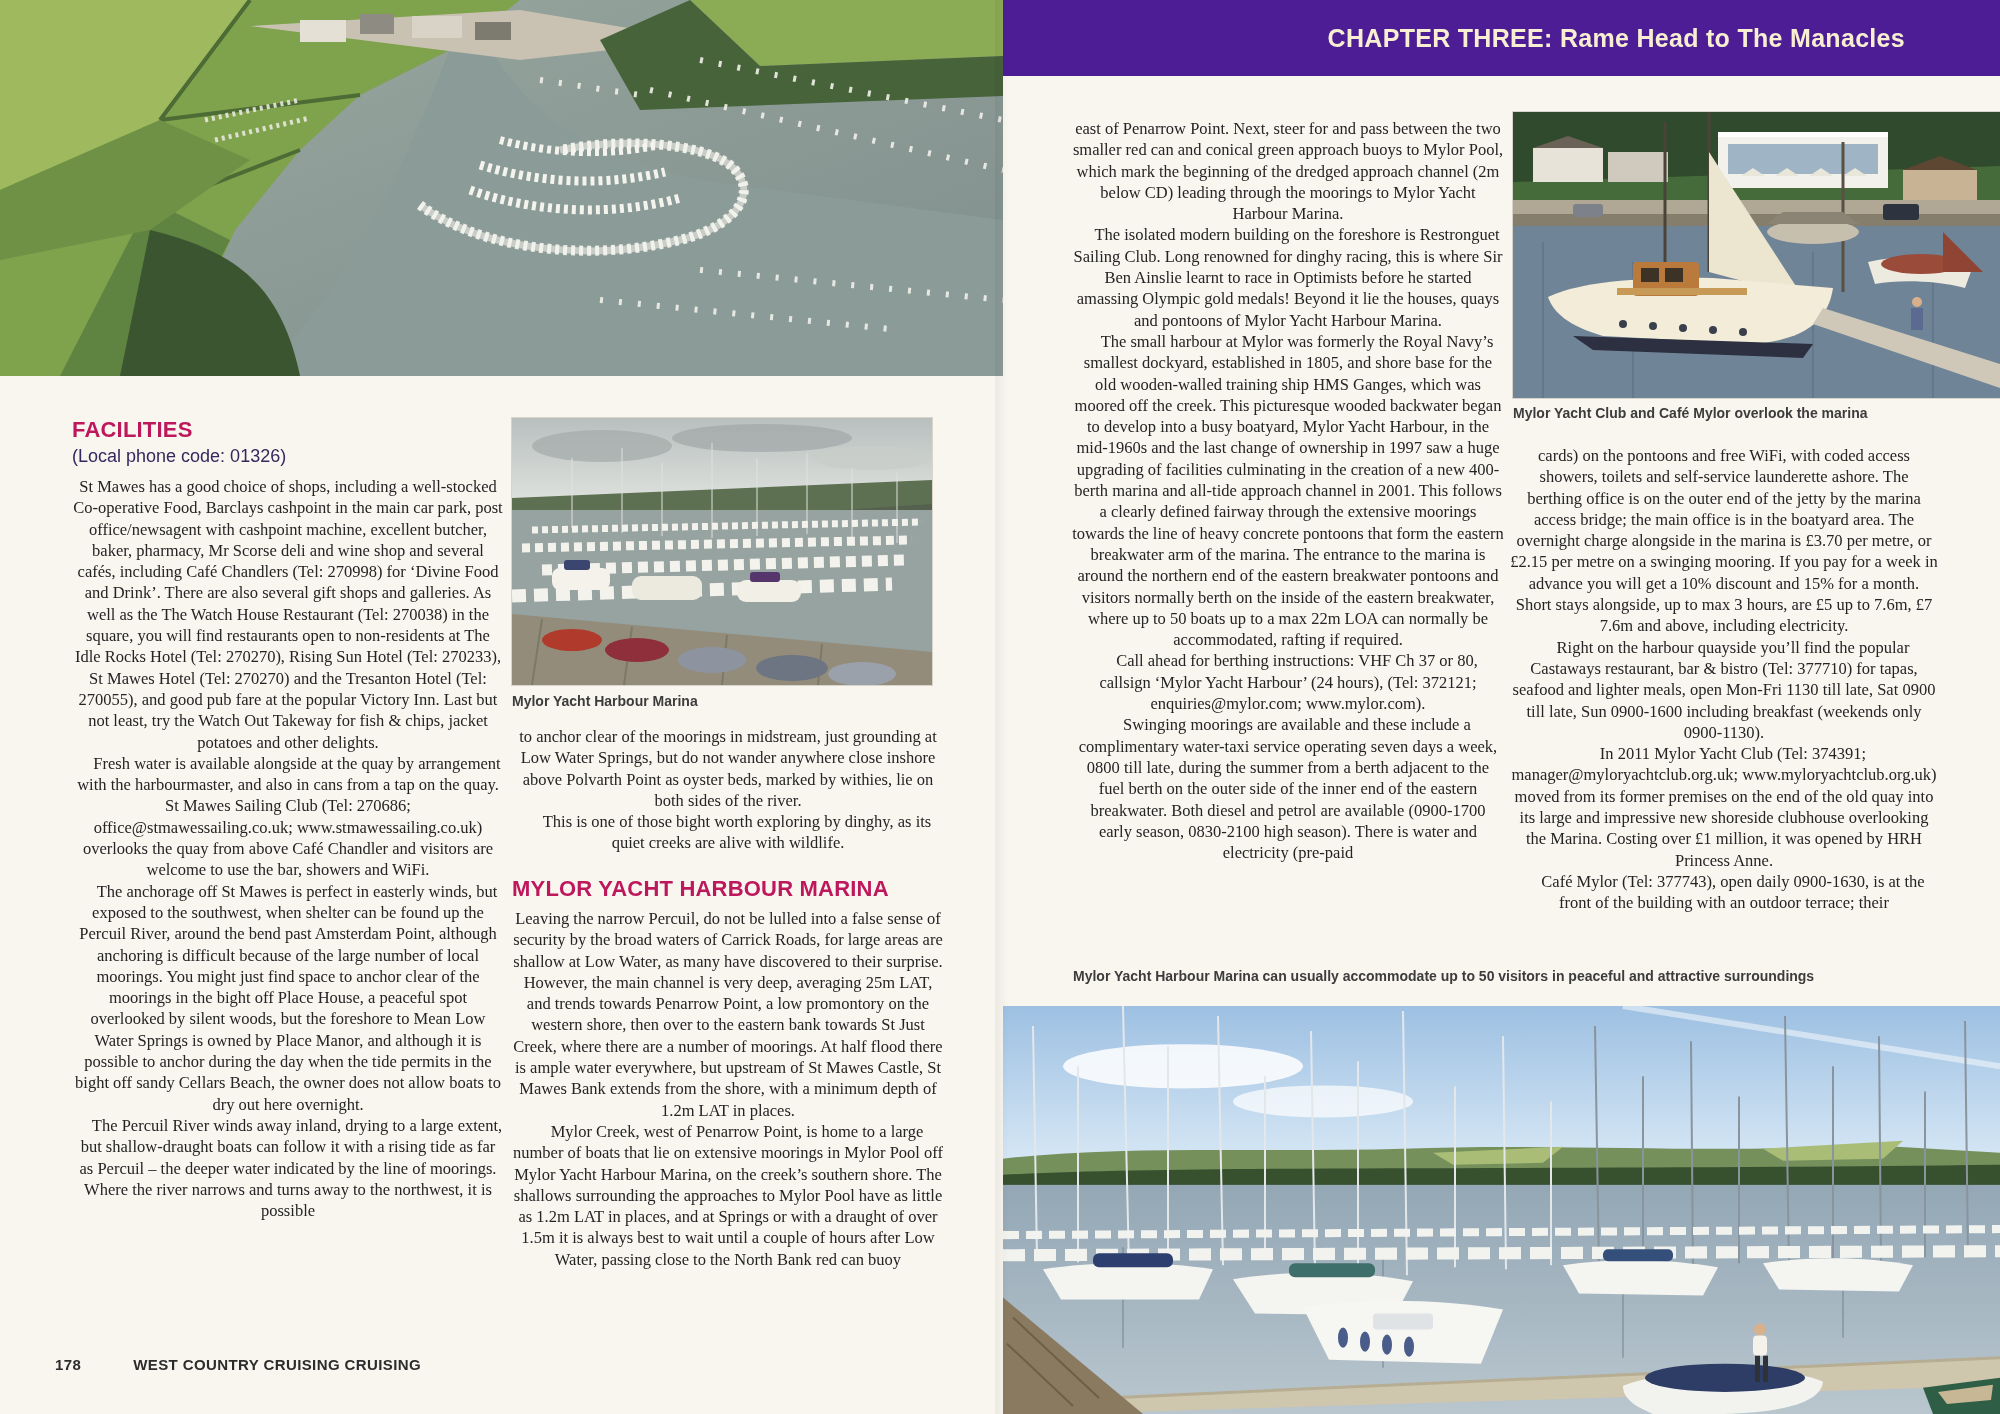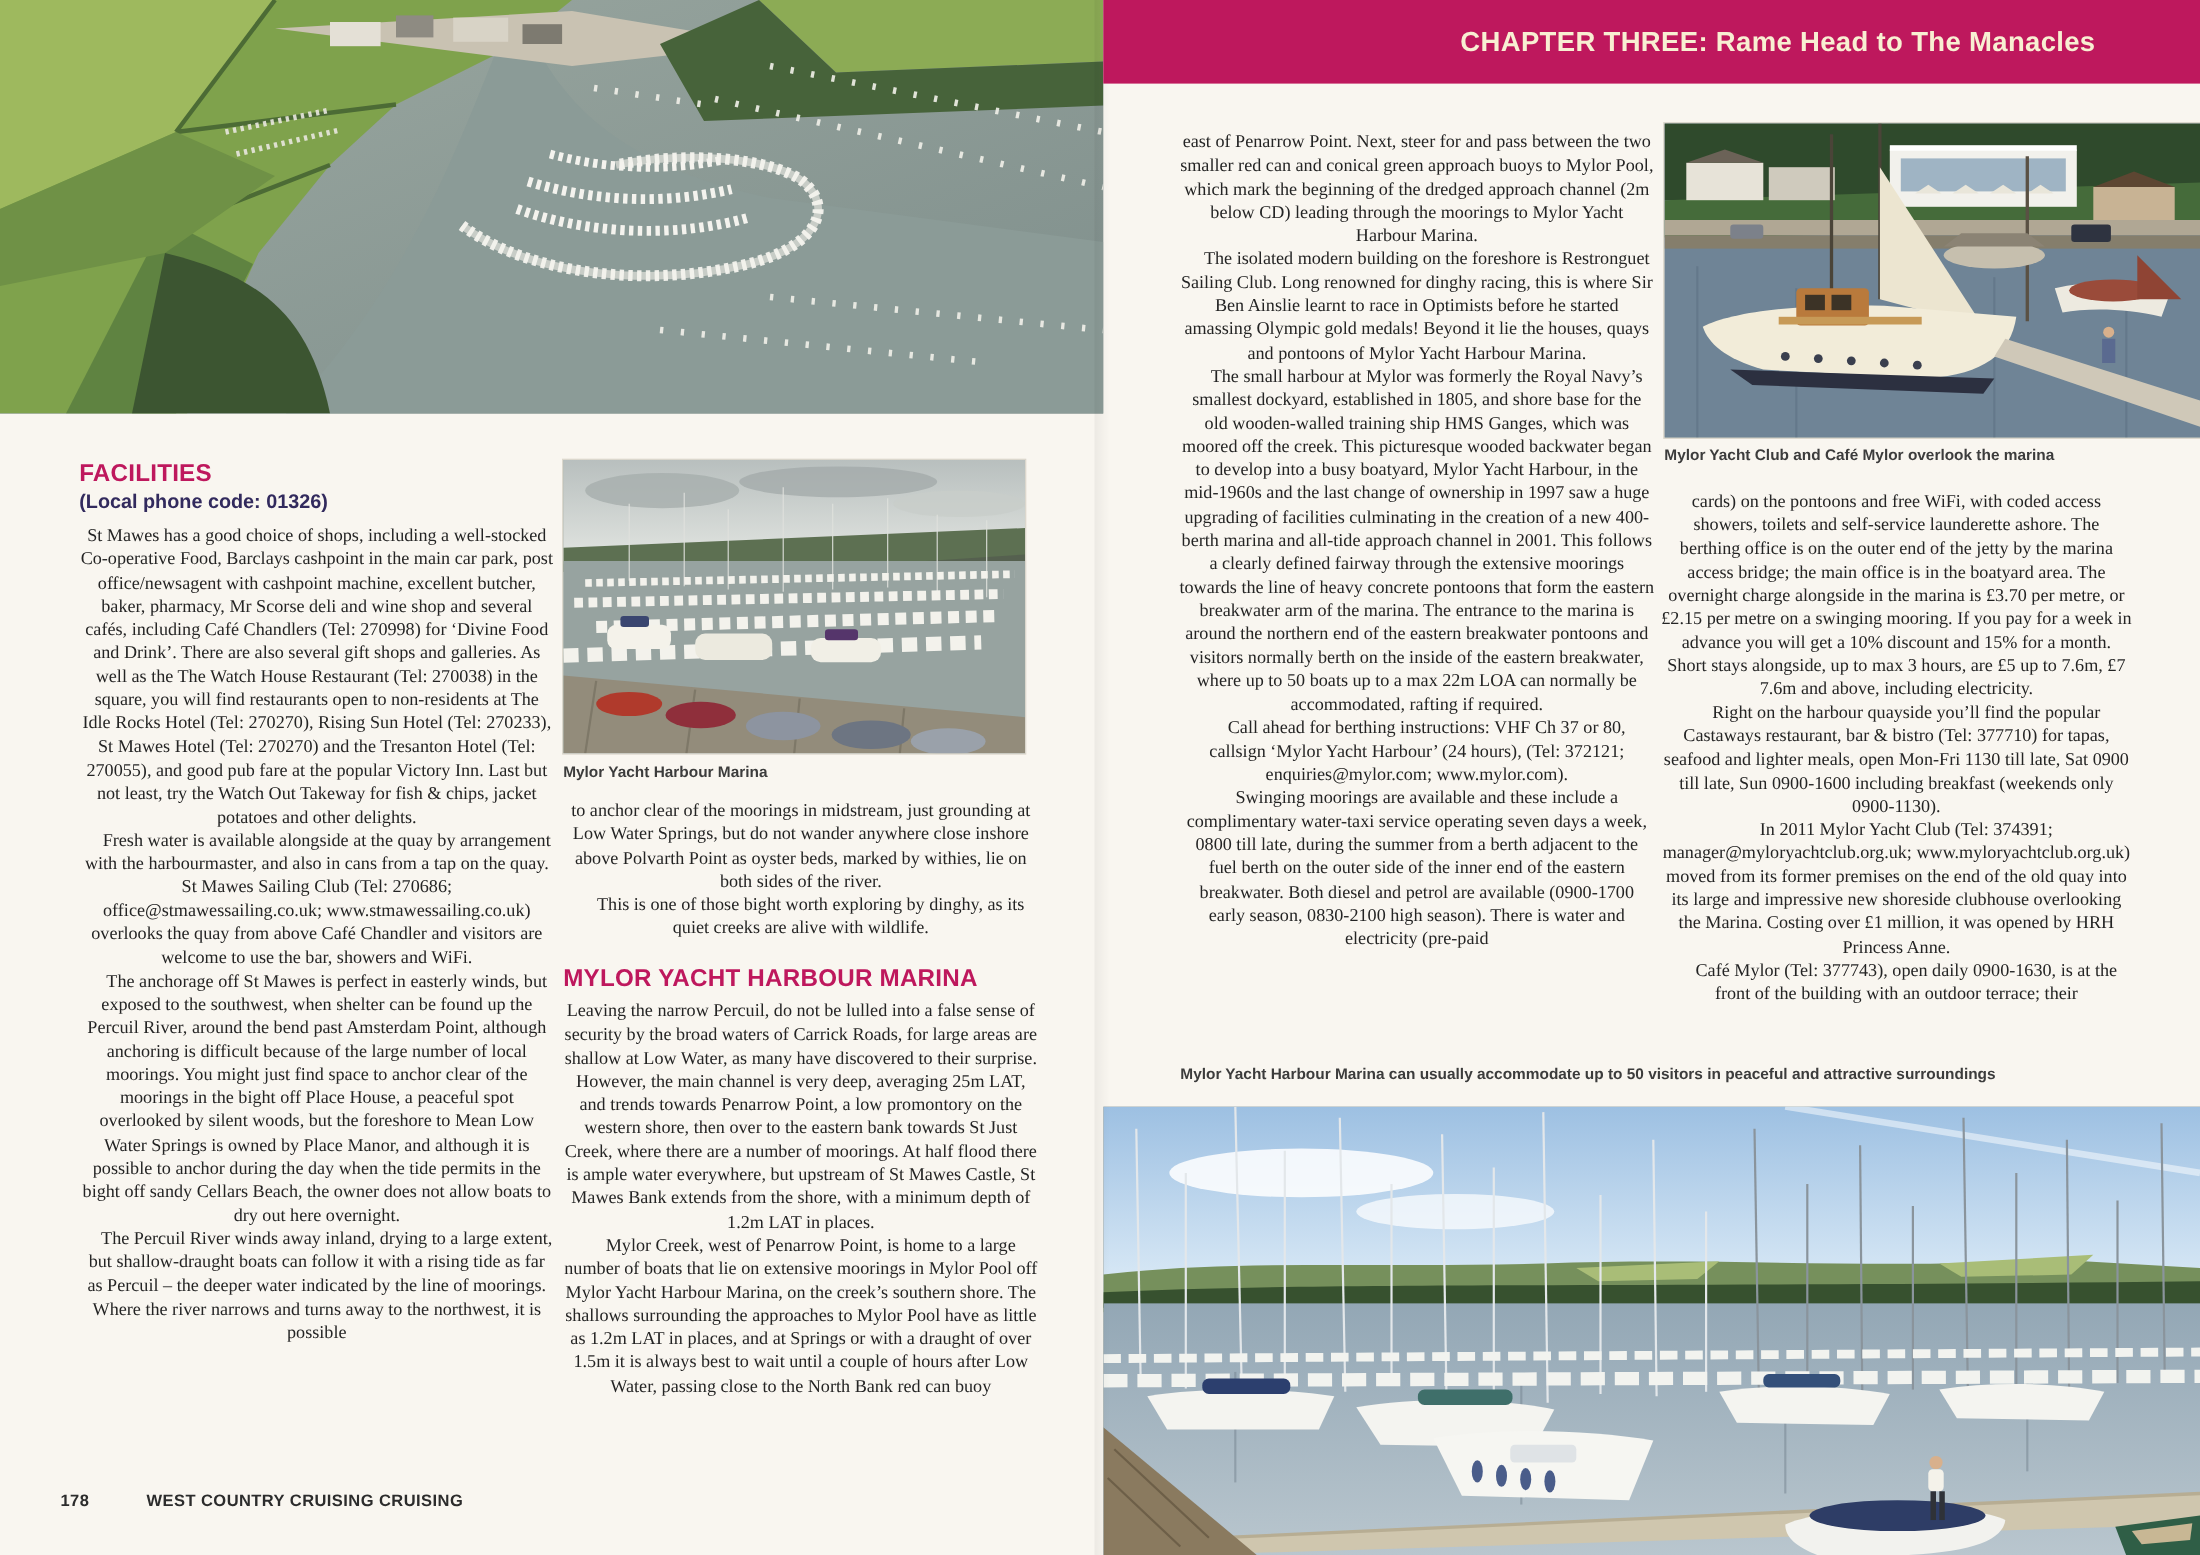--- a/index.html
+++ b/index.html
@@ -18,32 +18,32 @@
   .framed { outline:1px solid #d9d4c9; }
   .cap {
     position:absolute; font-family:"Liberation Sans", sans-serif; font-weight:bold;
     font-size:14px; line-height:1.3; color:#3c3c3c;
   }
   .red-head {
     position:absolute; font-family:"Liberation Sans", sans-serif; font-weight:bold;
     font-size:22px; color:#be185d; letter-spacing:0.2px;
   }
   .navy-sub {
-    position:absolute; font-family:"Liberation Sans", sans-serif; font-weight:bold;
+    position:absolute; font-family:"Liberation Sans", sans-serif; font-weight:normal;
     font-size:18px; color:#322a5d;
   }
   .body-col {
     position:absolute; font-size:16.5px; line-height:21.3px; color:#242424;
     text-align:center;
   }
   .body-col p { margin:0; }
   .body-col p.ind { text-indent:18px; }
   .chapter-bar {
     position:absolute; left:1003px; top:0; width:997px; height:76px;
-    background:#be185d; display:flex; align-items:center; justify-content:flex-end;
+    background:#4c1d95; display:flex; align-items:center; justify-content:flex-end;
     padding-right:95px; box-sizing:border-box;
   }
   .chapter-title {
     font-family:"Liberation Sans", sans-serif; font-weight:bold;
     font-size:25px; color:#f8efd2; letter-spacing:0.3px;
   }
   .page-footer {
     position:absolute; left:55px; top:1356px; display:flex; gap:52px;
     font-family:"Liberation Sans", sans-serif; font-weight:bold; font-size:15px;
     color:#2c2c2c; letter-spacing:0.4px;

